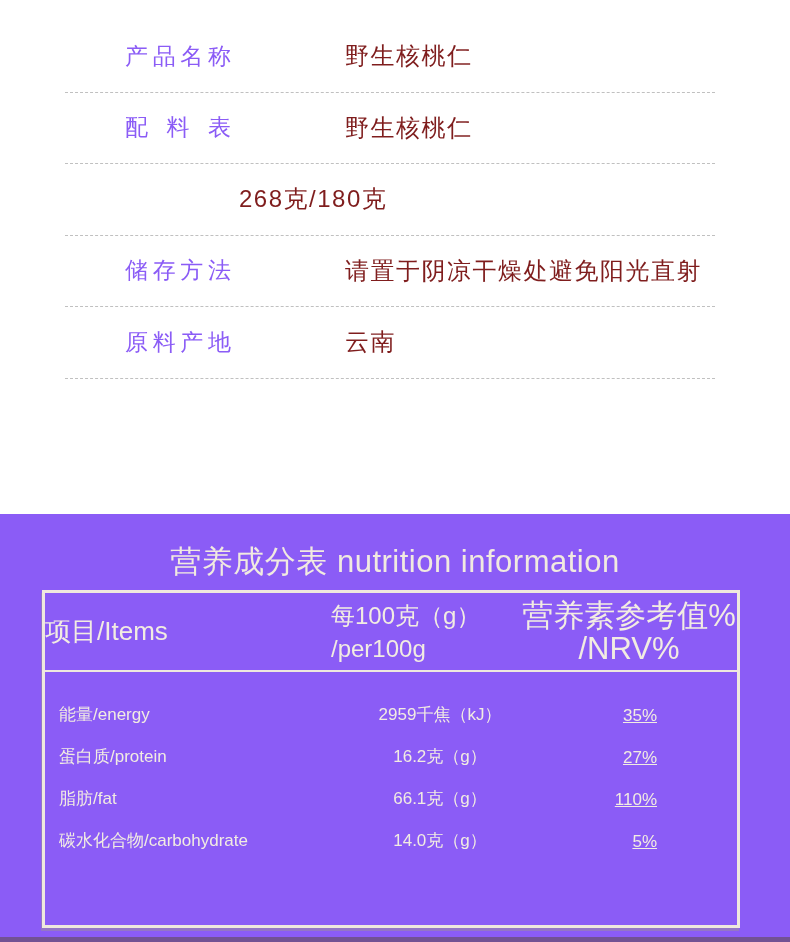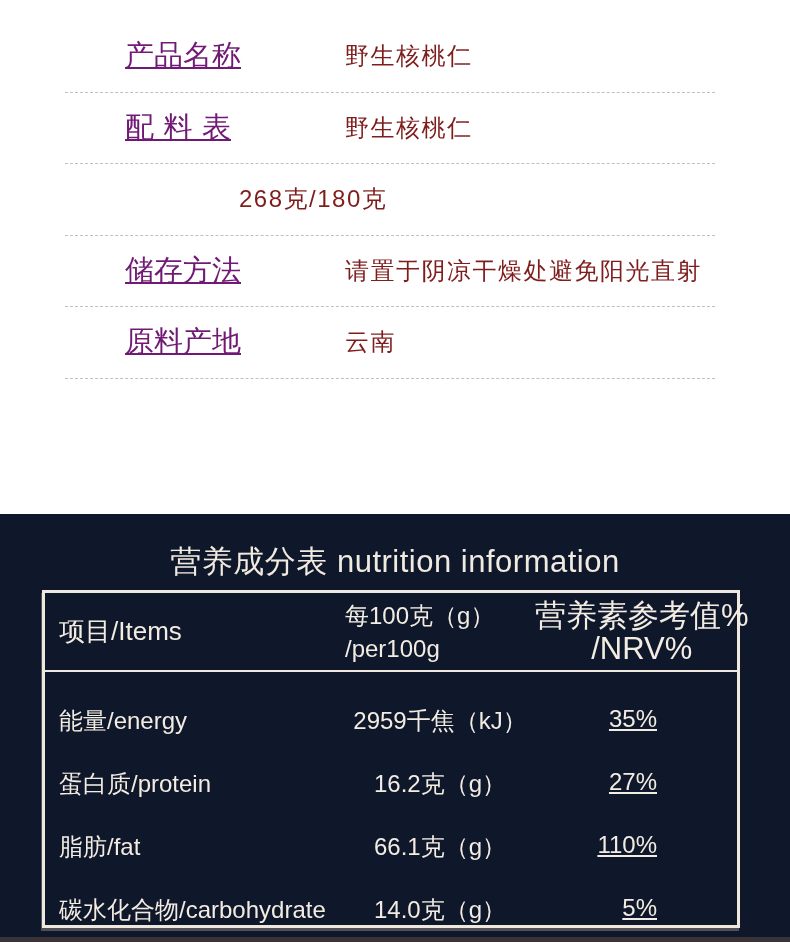--- a/index.html
+++ b/index.html
@@ -15,35 +15,34 @@
   .spec-section { position: absolute; top: 0; left: 0; width: 790px; height: 514px; background: #ffffff; }
   .spec-table { position: absolute; top: 21px; left: 65px; width: 650px; }
   .spec-row {
     height: 71.5px;
     display: flex; align-items: center;
     border-bottom: 1px dashed #c0c0c0;
     padding-left: 60px; box-sizing: border-box;
   }
   .spec-label {
     display: inline-block; width: 106px;
-    font-size: 29px; color: #701a75;
+    font-size: 23px; color: #8b5cf6;
     text-align: justify; text-align-last: justify;
     white-space: nowrap;
-    text-decoration: underline;
   }
   .spec-value {
     margin-left: 114px;
     font-size: 24px; color: #7f1d1d;
     letter-spacing: 1.5px; white-space: nowrap;
   }
 
   
   .nutrition-section {
     position: absolute; top: 514px; left: 0; width: 790px; height: 428px;
-    background: #0f172a;
+    background: #8b5cf6;
   }
   .nutrition-section::after {
     content: ""; position: absolute; left: 0; right: 0; bottom: 0; height: 5px;
     background: #5e4b41; opacity: 0.55;
   }
   .nutri-title {
     position: absolute; top: 27px; left: 0; width: 100%;
     text-align: center;
     font-size: 31px; color: #f1eae0; letter-spacing: 0.5px;
     white-space: nowrap;
@@ -53,33 +52,32 @@
     width: 698px; height: 338px;
     border: 3px solid #efe8de;
     box-sizing: border-box;
     box-shadow: -1px 3px 0 rgba(160,150,140,0.45);
     color: #f2ece2;
   }
   .nutri-header {
     display: flex; align-items: center;
     height: 79px;
     border-bottom: 2px solid #efe8de;
-    padding-left: 14px; box-sizing: border-box;
+    box-sizing: border-box;
   }
   .nh-items { flex: 0 0 286px; font-size: 26px; white-space: nowrap; }
   .nh-per100 { flex: 0 0 190px; text-align: left; font-size: 24px; line-height: 33px; white-space: nowrap; }
   .nh-nrv { flex: 1; text-align: center; font-size: 31px; line-height: 33px; white-space: nowrap; }
 
   .nutri-body { padding-top: 12px; }
   .nutri-row {
-    display: flex; align-items: flex-start;
+    display: flex; align-items: flex-end;
     height: 42px;
     padding-left: 14px; box-sizing: border-box;
-    font-size: 24px;
-    margin-top: 21px;
+    font-size: 17px;
   }
   .nv-item { flex: 0 0 286px; white-space: nowrap; }
   .nv-val  { flex: 0 0 190px; text-align: center; white-space: nowrap; }
   .nv-nrv  { flex: 1; text-align: right; padding-right: 80px; white-space: nowrap; text-decoration: underline; }
   
   .nutri-row:nth-child(5) .nv-val { transform: translateX(45px); }
 </style>
 </head>
 <body>
 

